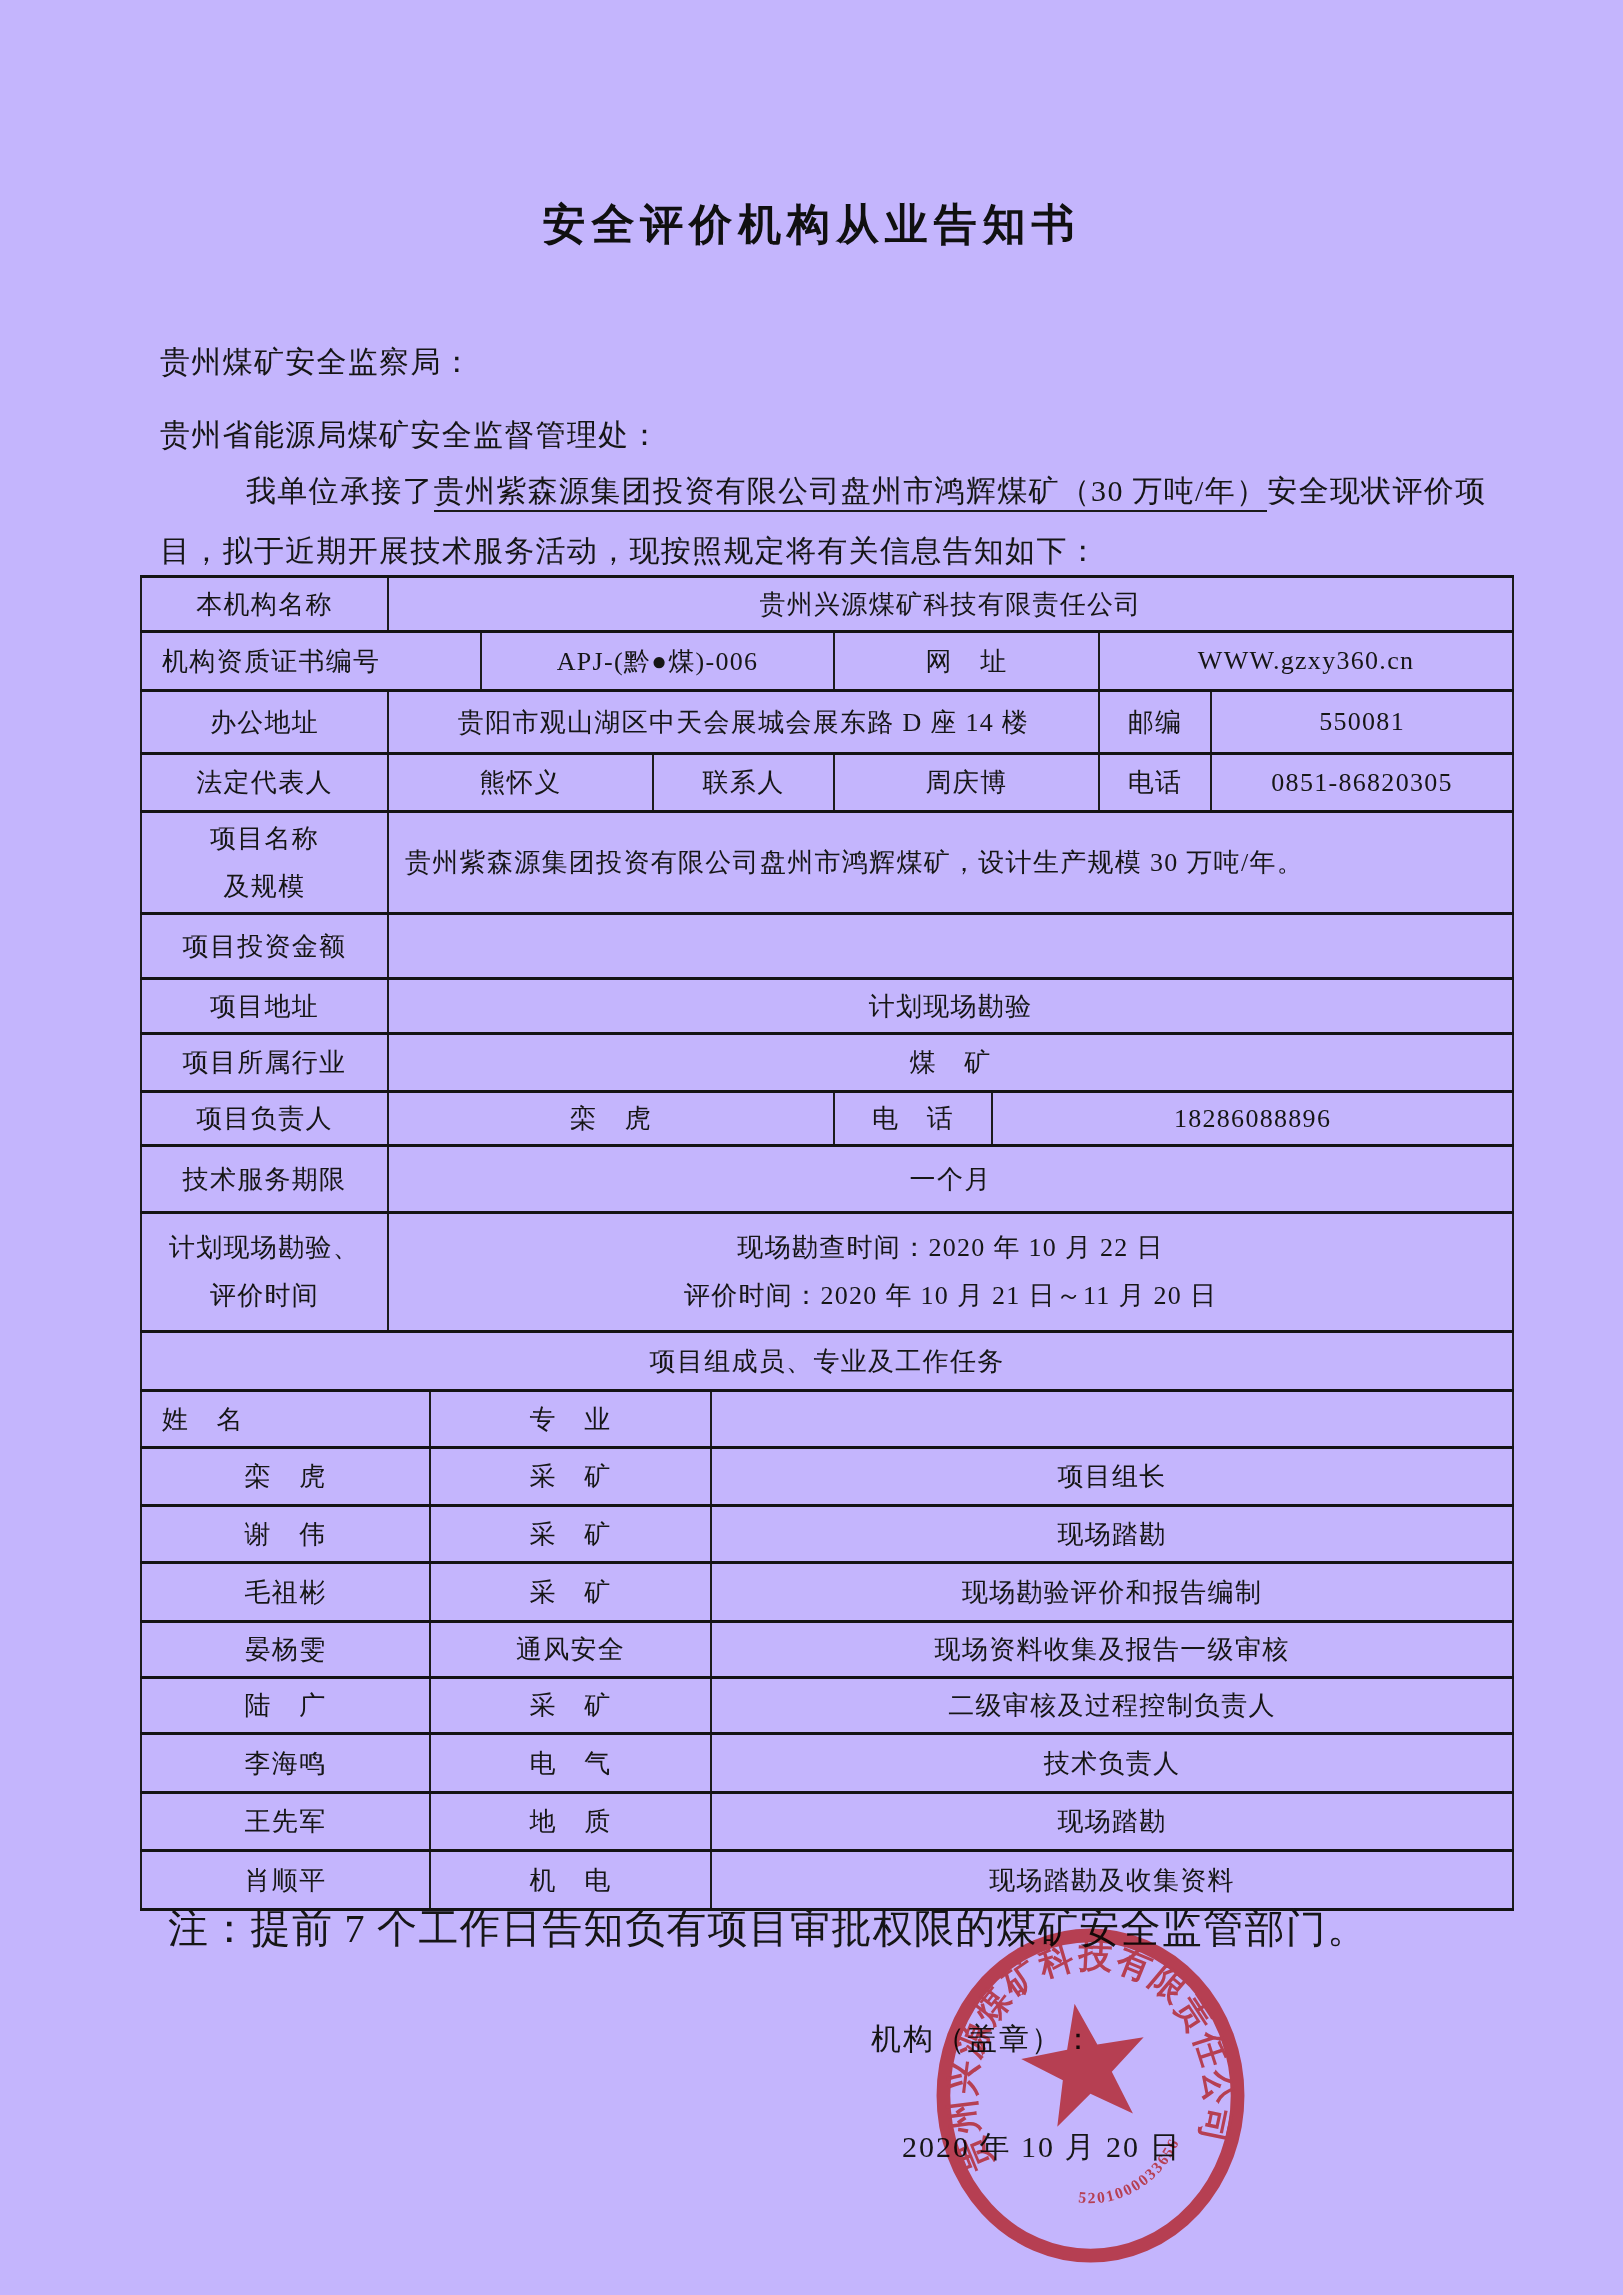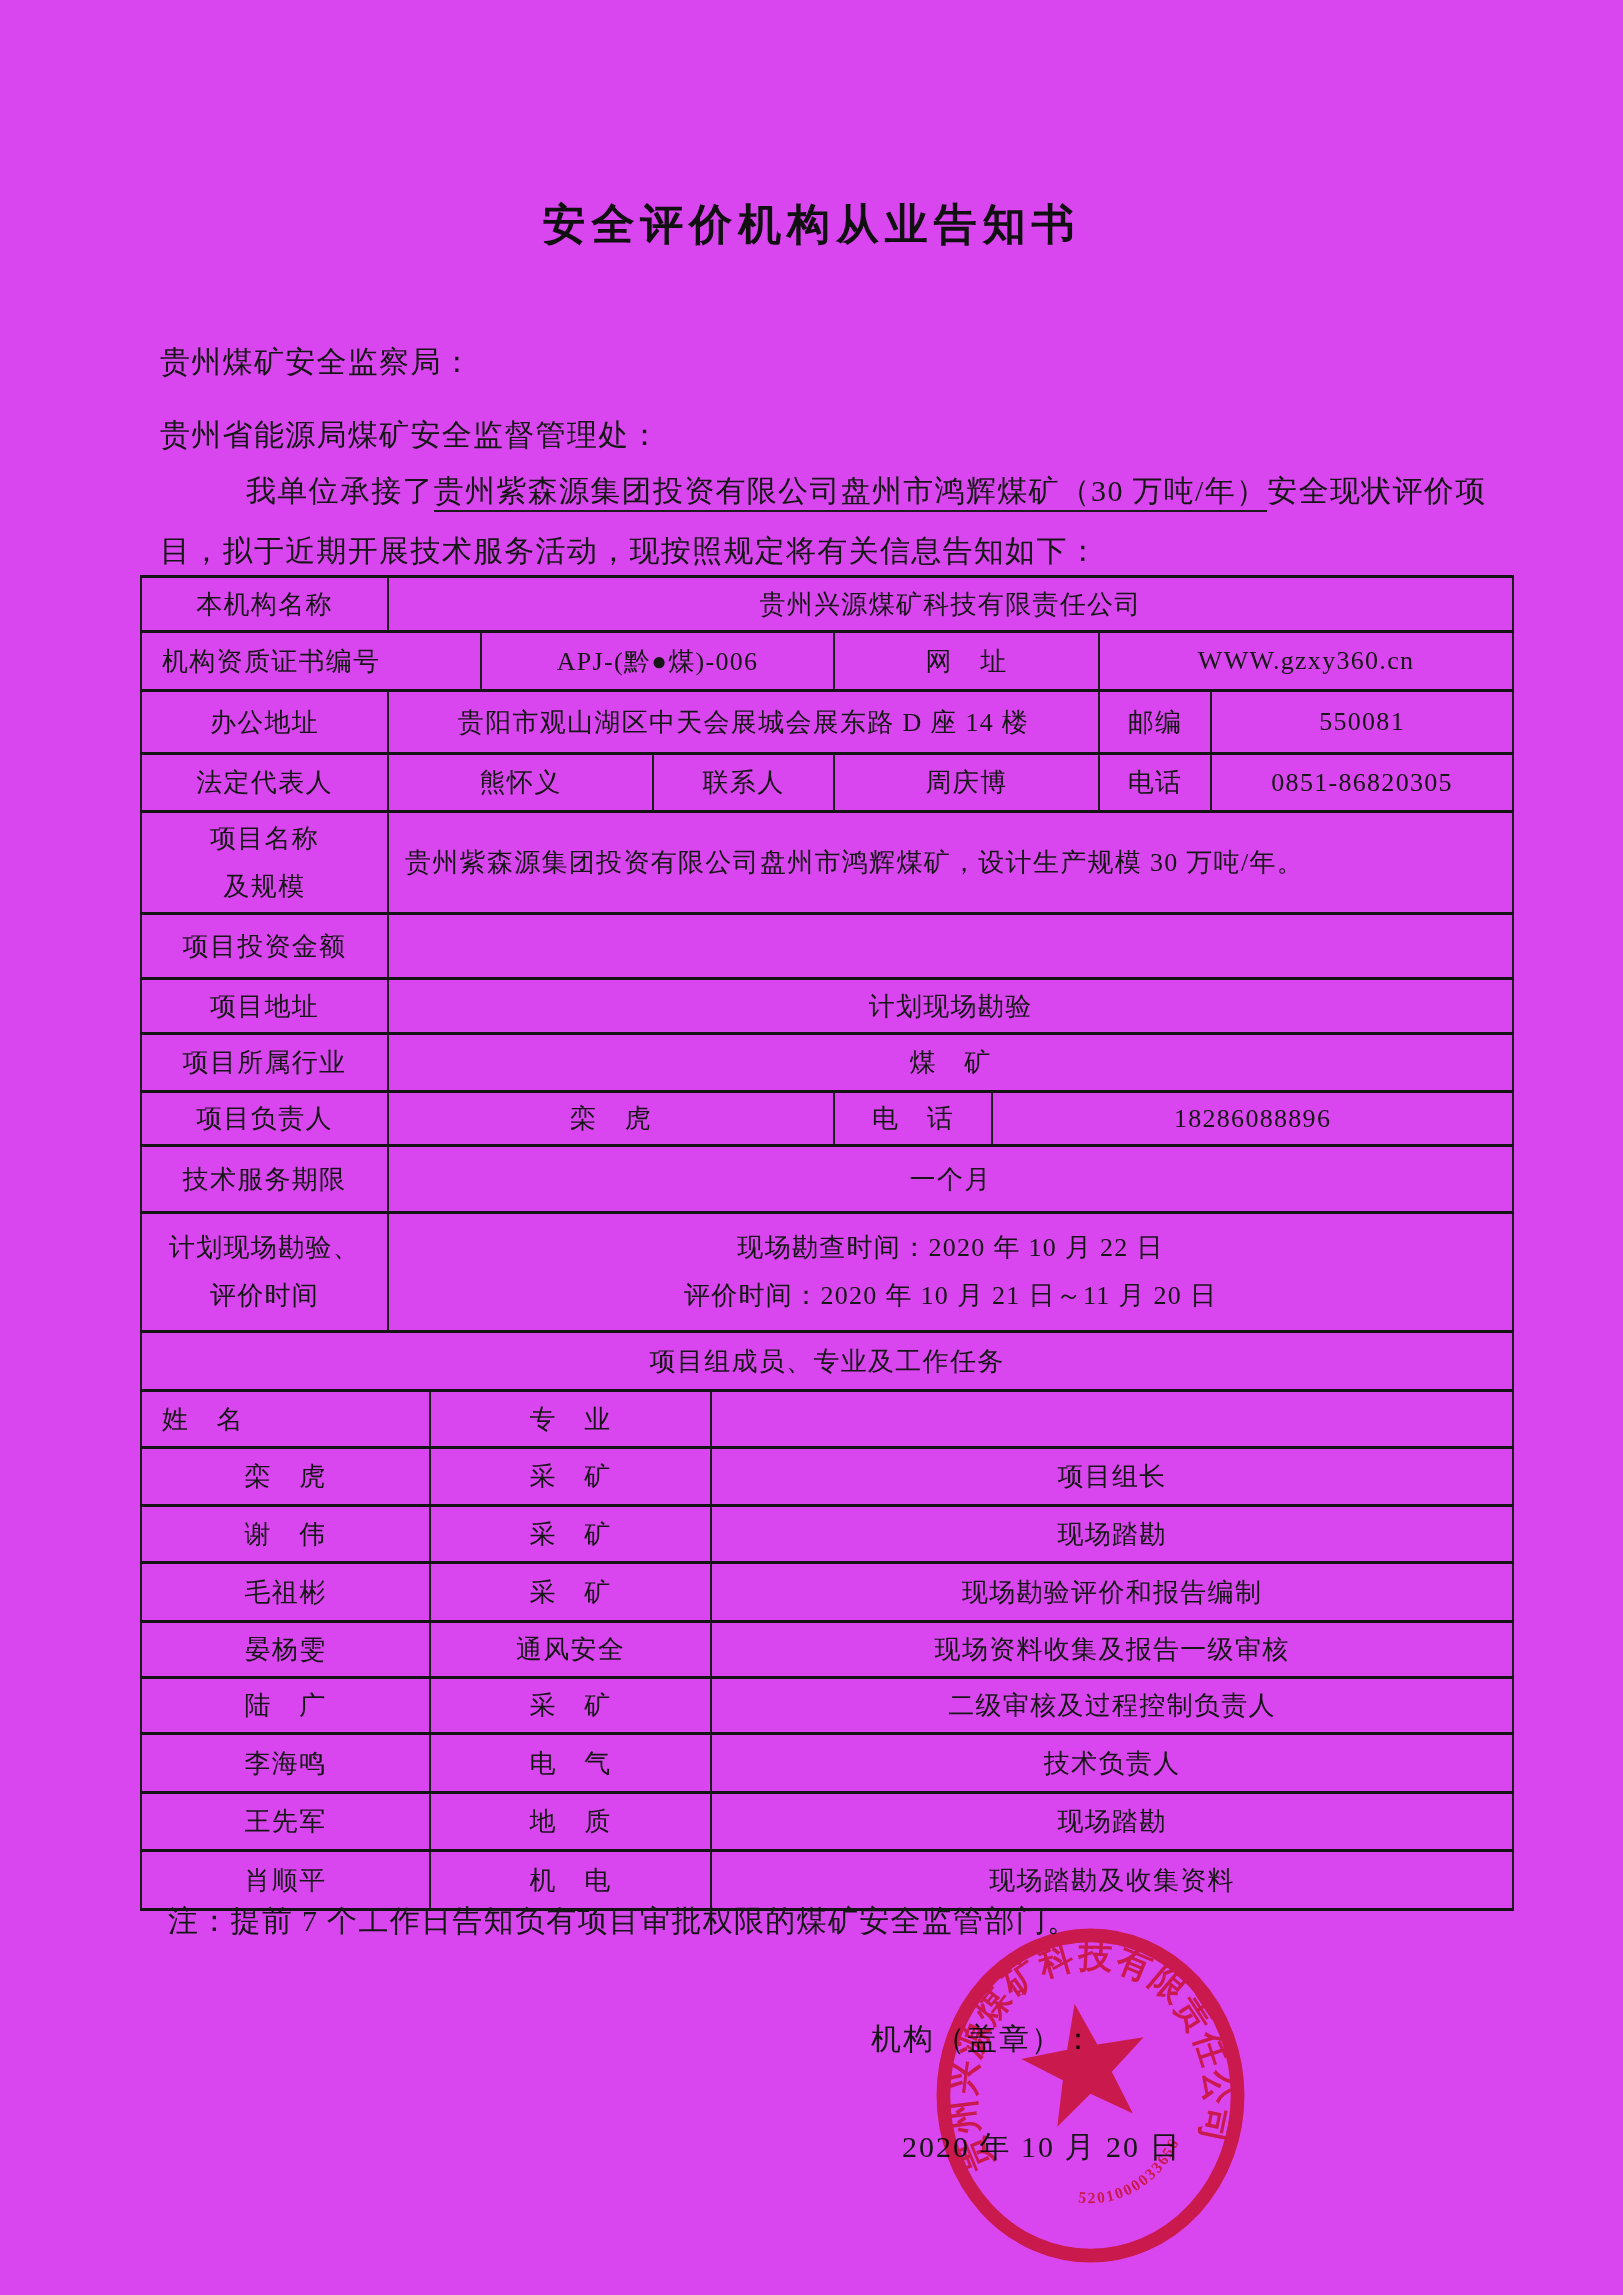--- a/index.html
+++ b/index.html
@@ -1,20 +1,20 @@
 <!DOCTYPE html>
 <html style="font-size:10.5px"><head>
 <meta charset="utf-8">
 <style>
   html,body{margin:0;padding:0;background:#e8e8e6;}
   .page{
     position:relative;
     width:1623px;height:2295px;
     margin:0 auto;
-    background:#d946ef;
+    background:#c4b5fd;
     font-family:"Liberation Serif","DejaVu Serif",serif;
     color:#161616;
     overflow:hidden;
   }
   .abs{position:absolute;}
   .title{
     top:196px;left:0;width:100%;
     text-align:center;
     font-size:43px;font-weight:bold;letter-spacing:5.9px;
     color:#101010;
@@ -39,21 +39,21 @@
     border-bottom:3.9px solid #141414;
     text-align:center;vertical-align:middle;
     padding:0 5.2px;
     letter-spacing:1.3px;
     overflow:hidden;
     white-space:nowrap;
   }
   table.info td.left{text-align:left;padding-left:20px;}
   table.info td.leftpad{text-align:left;padding-left:16px;}
   table.info td div{line-height:48px;}
-  .note{top:1901px;left:168px;font-size:30px;letter-spacing:1.3px;}
+  .note{top:1901px;left:168px;font-size:40px;letter-spacing:1.3px;}
   .seal-label{top:2019px;left:871px;font-size:30px;letter-spacing:2px;}
   .date{top:2127px;left:902px;font-size:30px;letter-spacing:2px;}
   .stamp{
     left:927px;top:1919px;width:327px;height:353px;
     mix-blend-mode:multiply;opacity:.93;
   }
 </style>
 </head>
 <body>
 

